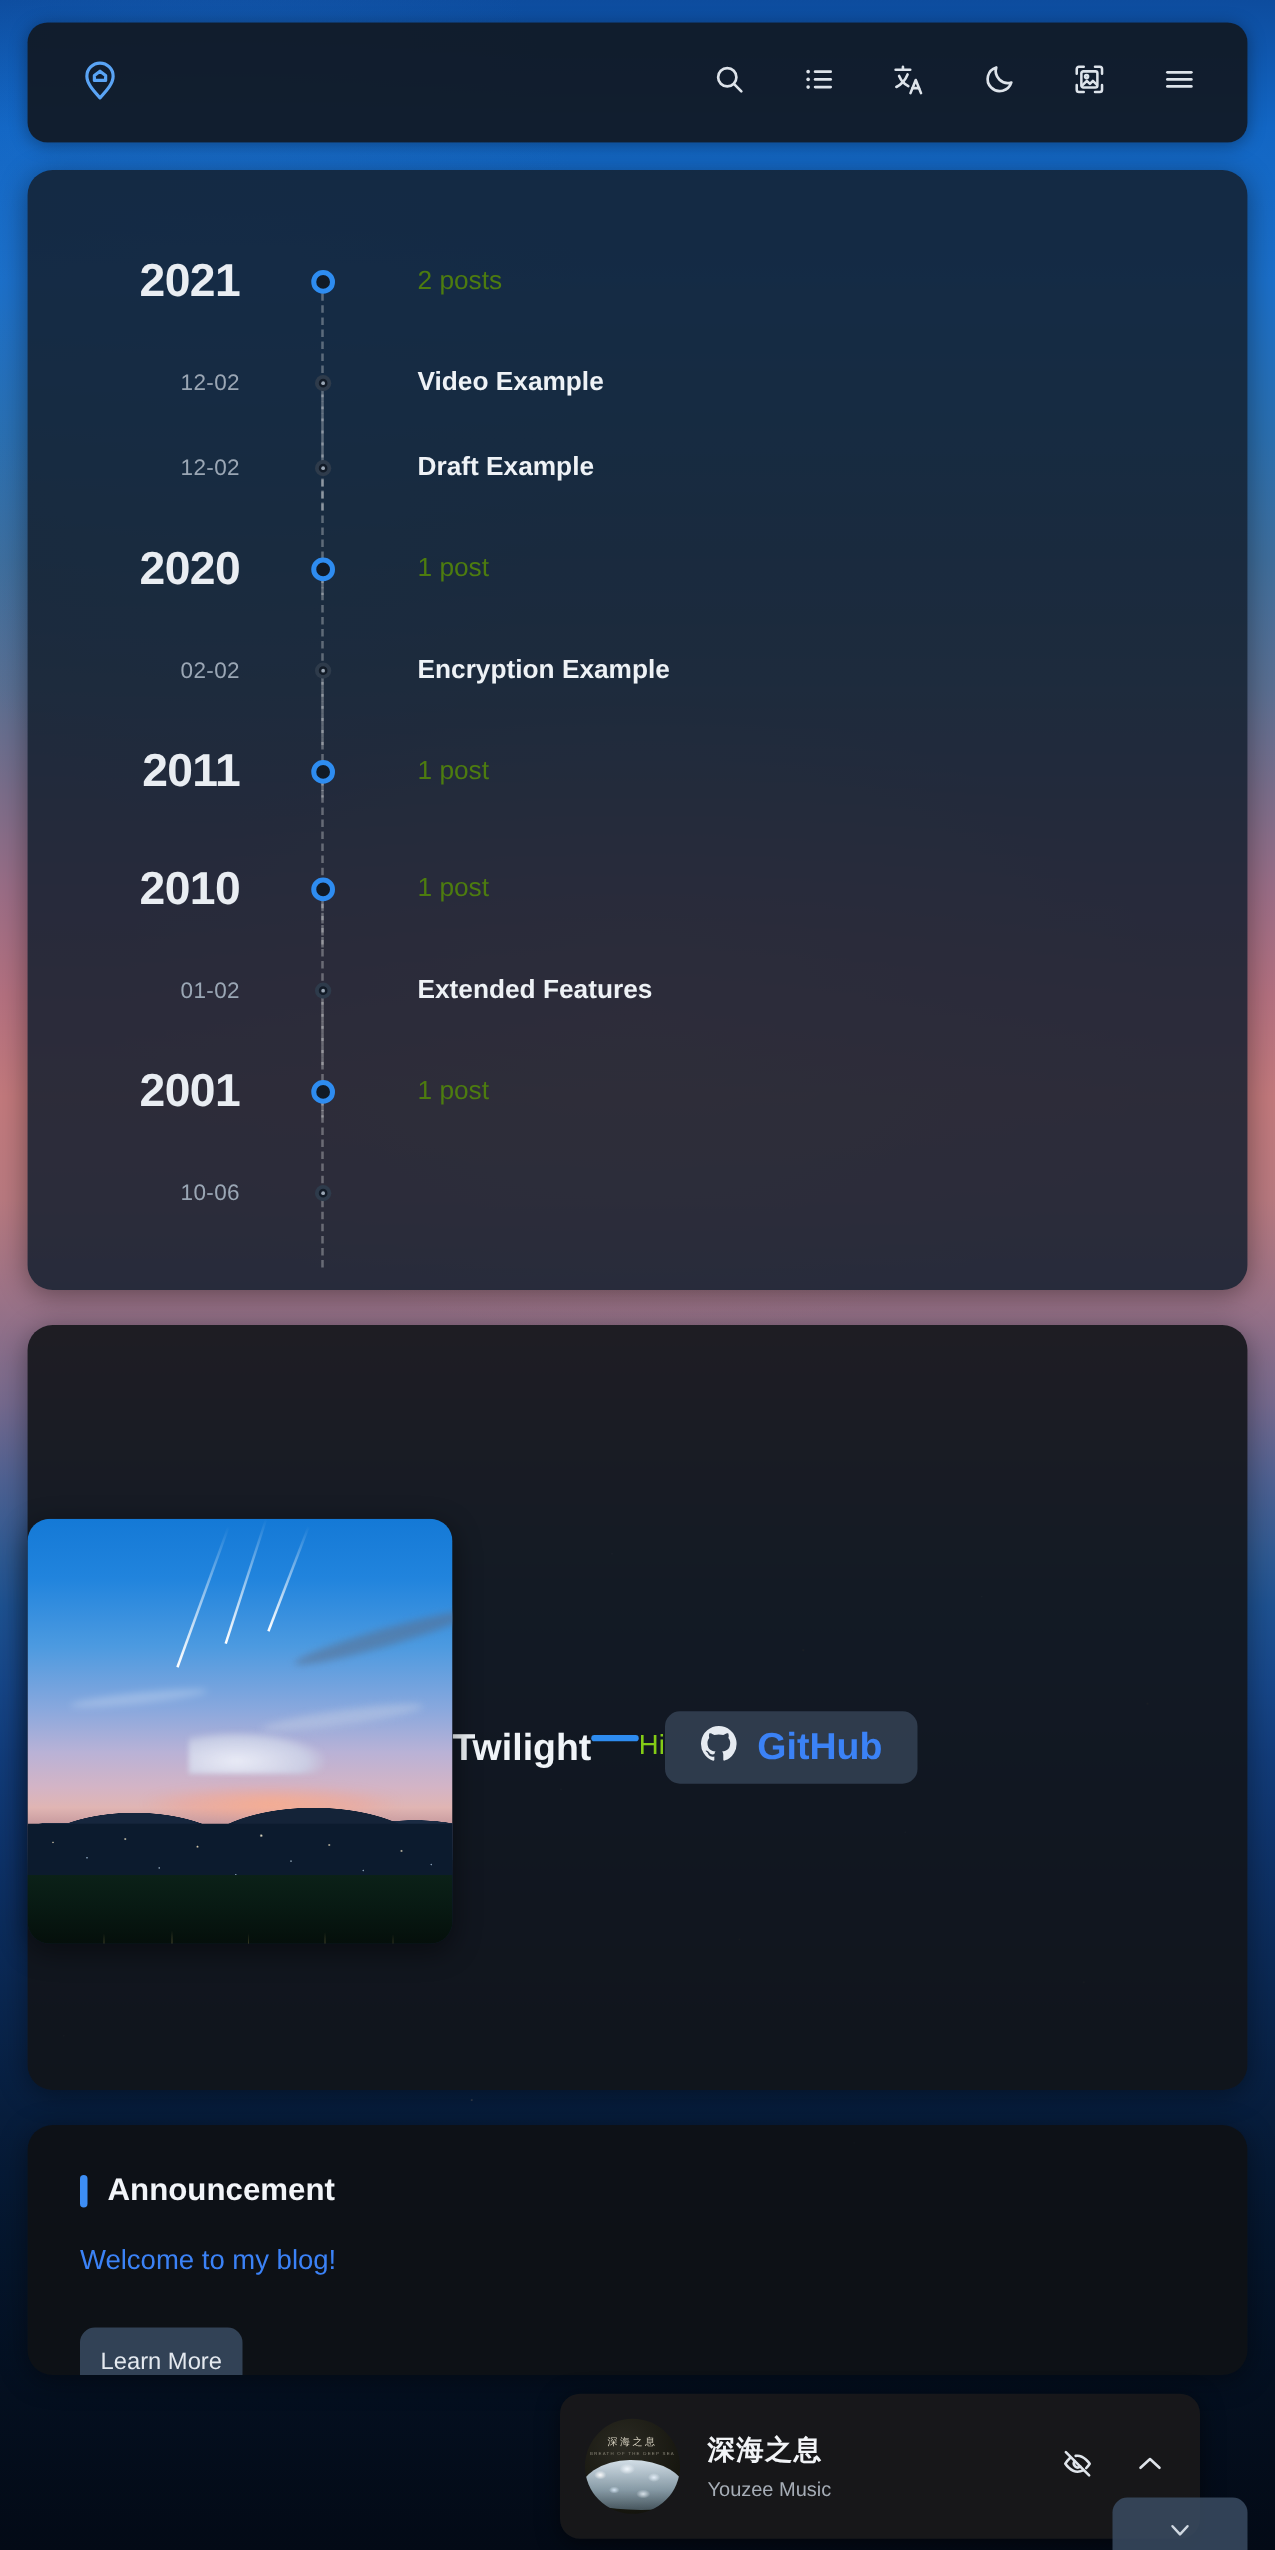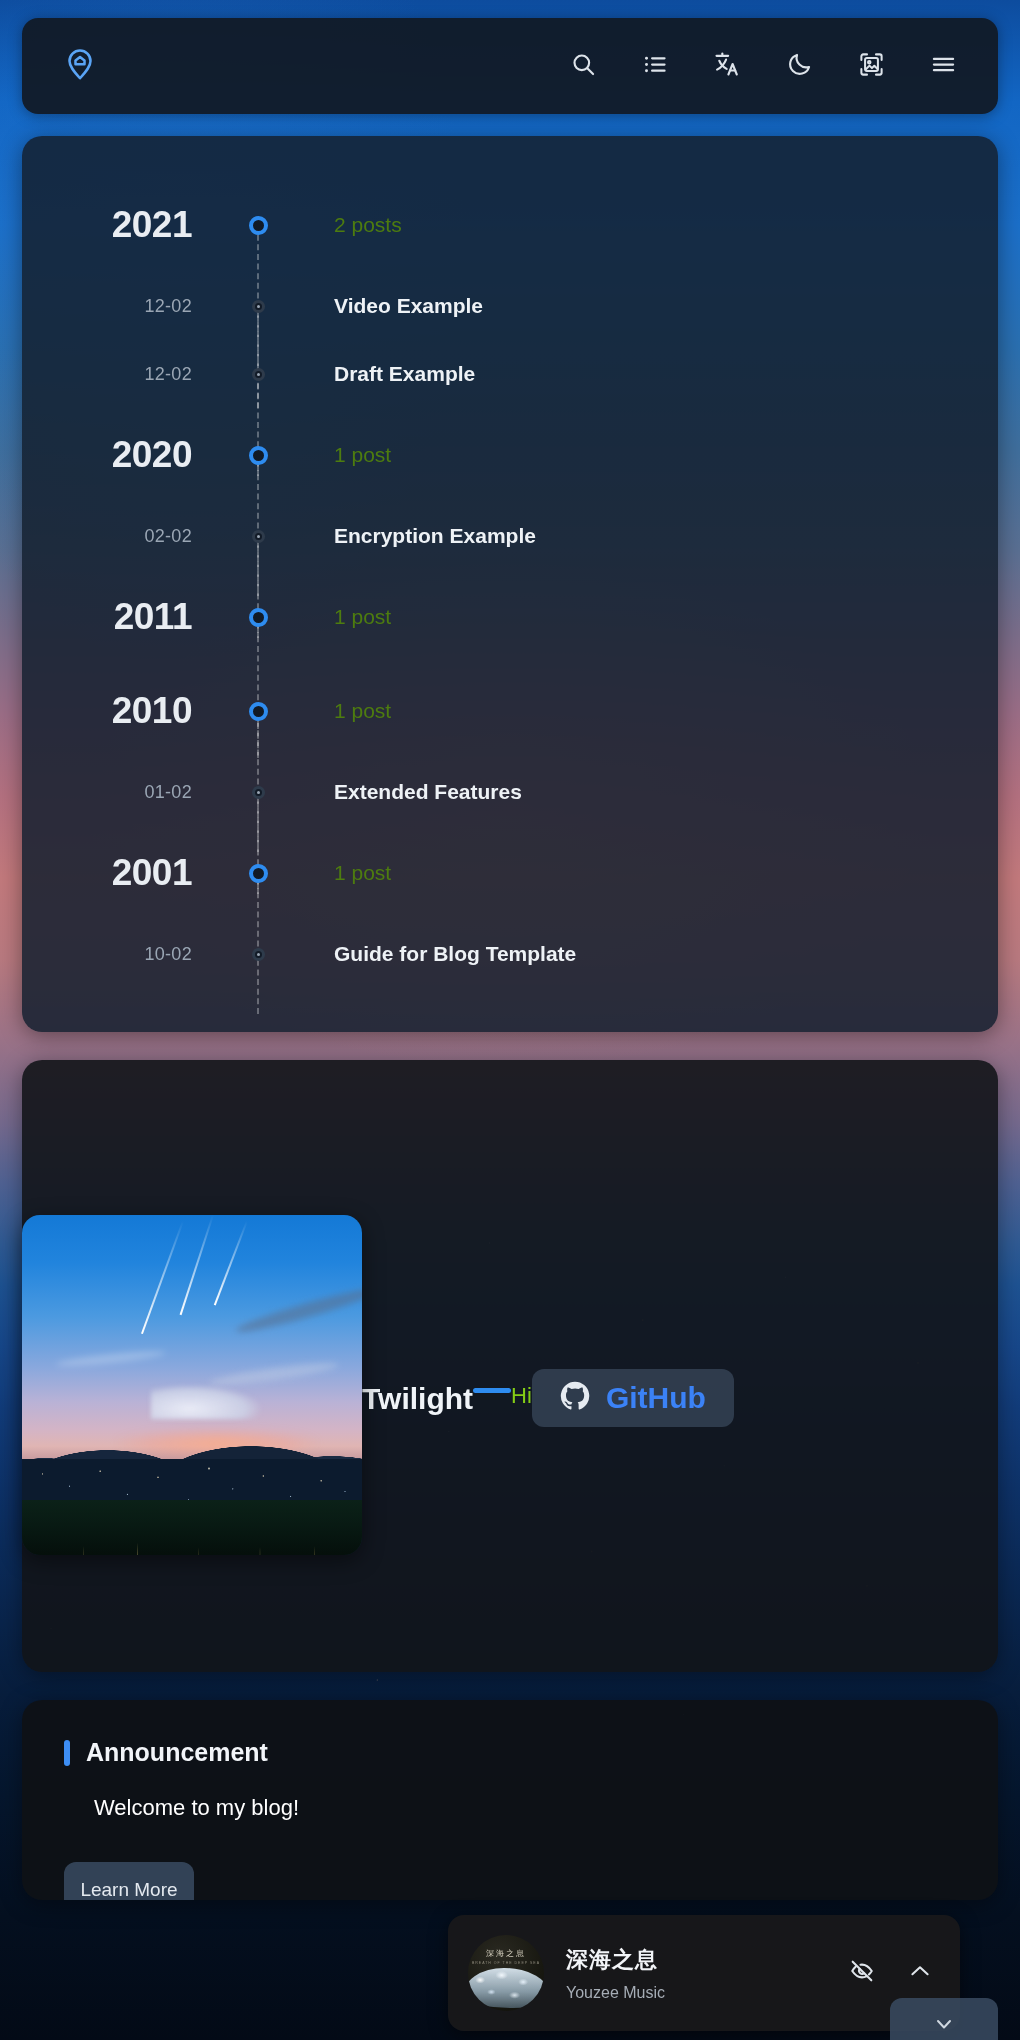--- a/index.html
+++ b/index.html
@@ -387,22 +387,21 @@
     background: #3d8ef5;
   }
   .announce-title {
     font-size: 25px;
     font-weight: 700;
     color: #f2f5f9;
   }
   .announce-body {
     margin-top: 28px;
     font-size: 22px;
-    color: #ffffff;
-    margin-left: 30px;
+    color: #3b82f6;
   }
   .learn-more-btn {
     position: absolute;
     left: 42px;
     bottom: -18px;
     width: 130px;
     height: 56px;
     border-radius: 12px;
     background: rgba(58,75,98,.85);
     display: flex;
@@ -670,25 +669,24 @@
     </div>
 
     <div class="tl-row year">
       <div class="year-label">2001</div>
       <div class="axis">
           <div class="dot-year"></div>
         </div>
       <div class="post-count">1 post</div>
     </div>
     <div class="tl-row post last">
-      <div class="date-label">10-02</div>
+      <div class="date-label">10-06</div>
       <div class="axis">
           <div class="dot-post"></div>
         </div>
-      <div class="post-title">Guide for Blog Template</div>
     </div>
 
   </div>
 
   <div class="card profile-card">
 
     <div class="avatar">
       <div class="sky"></div>
       <div class="meteor m1"></div>
       <div class="meteor m2"></div>

